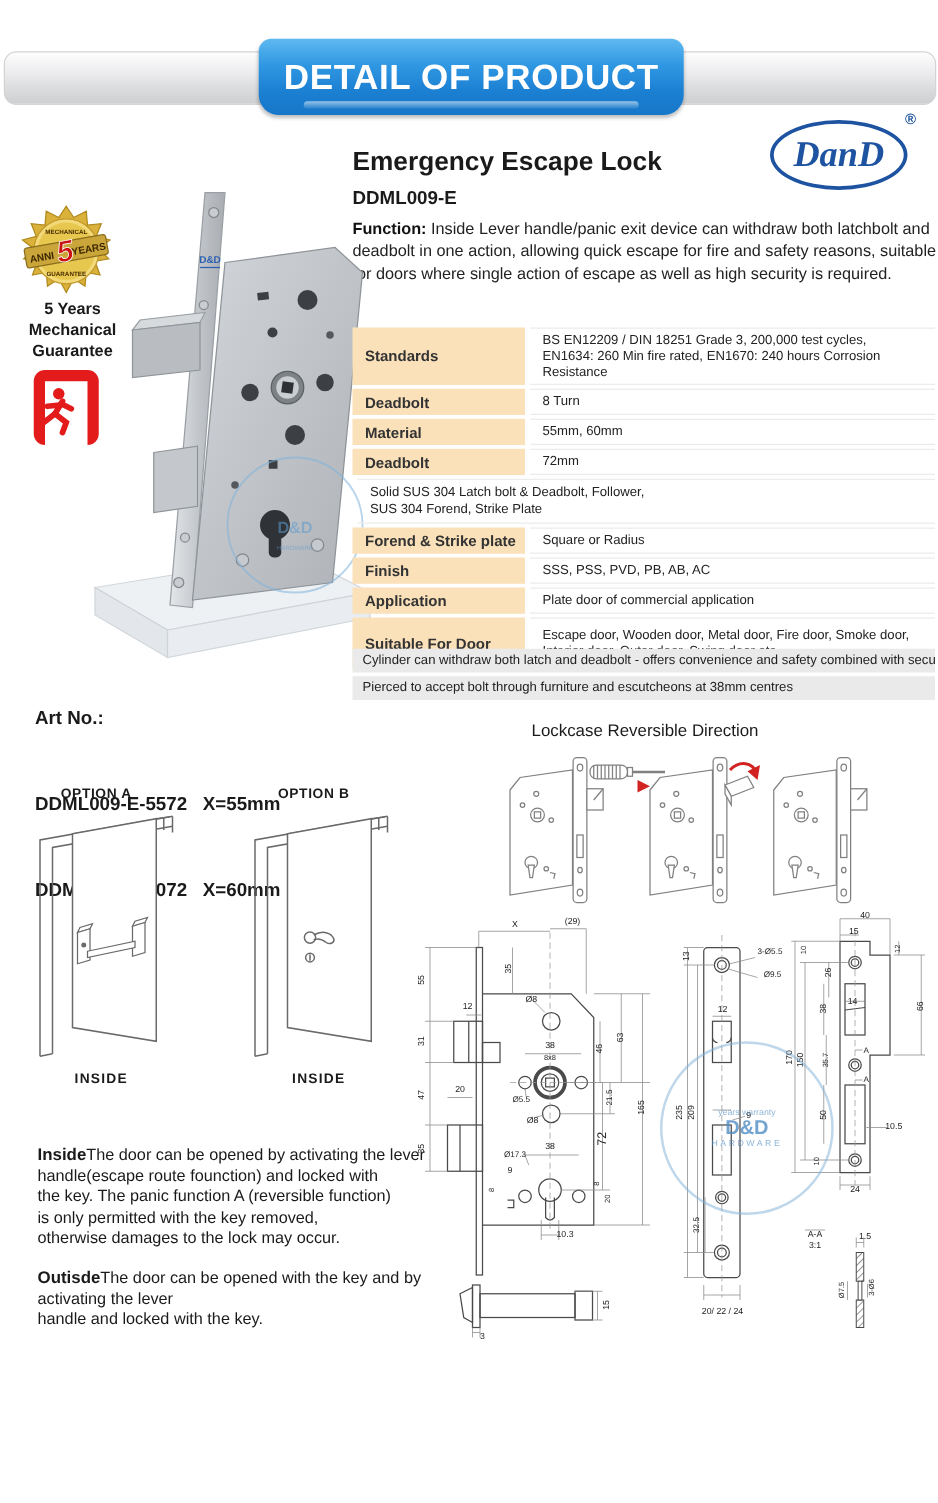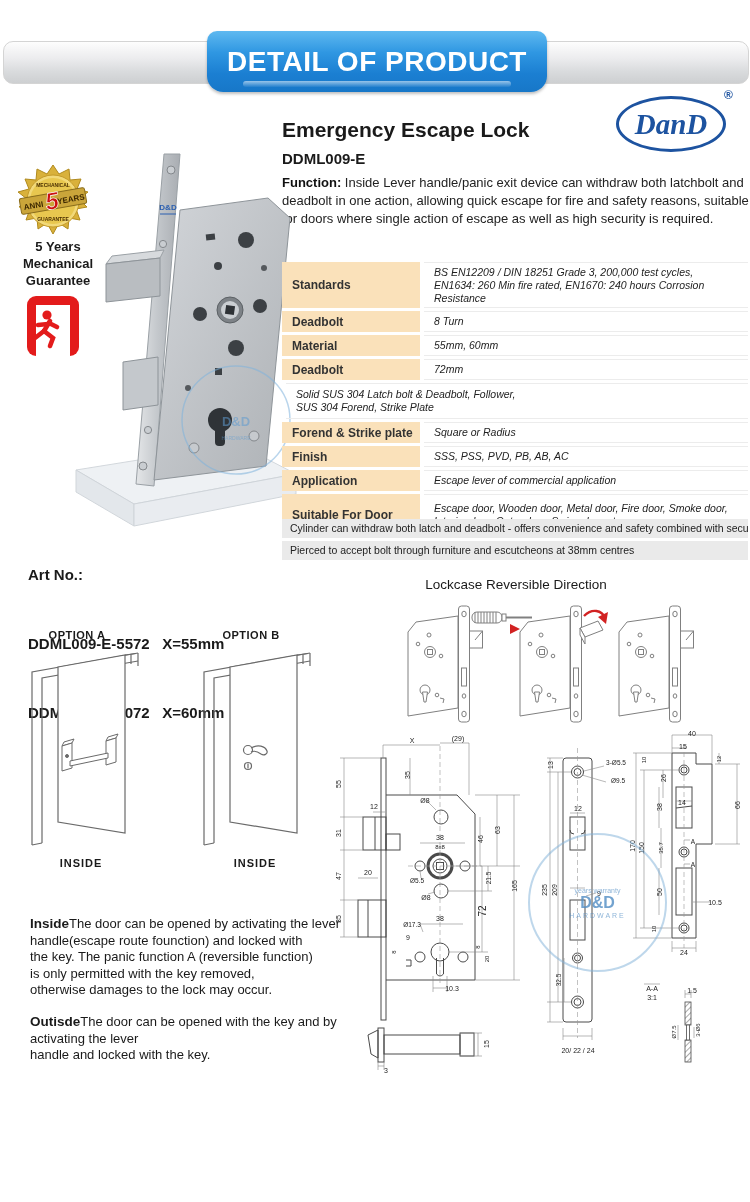--- a/index.html
+++ b/index.html
@@ -31,21 +31,21 @@
   .func{left:282px;top:174px;width:468px;font-size:13px;line-height:18px;color:#222;}
   .func b{color:#111;}
   
   .badge-cap{left:2px;top:238px;width:112px;text-align:center;font-size:13px;font-weight:bold;line-height:17px;}
   
   .spec{left:282px;top:262px;width:466px;}
   .srow{display:flex;margin-bottom:3px;}
   .scell-l{width:138px;background:#fae1ba;display:flex;align-items:center;padding-left:10px;box-sizing:border-box;
        font-size:12px;font-weight:bold;color:#333;}
   .scell-v{flex:1;margin-left:4px;display:flex;align-items:center;padding-left:10px;box-sizing:border-box;
-       font-size:10.5px;color:#222;white-space:pre-line;line-height:13px;border-top:1px solid #ececec;border-bottom:1px solid #ececec;font-style:italic;}
+       font-size:10.5px;color:#222;white-space:pre-line;line-height:13px;border-top:1px solid #ececec;border-bottom:1px solid #ececec;}
   .h46{height:46px}.h21{height:21px}.h36{height:36px}.h41{height:41px}
   .note{left:282px;width:466px;height:19px;background:#eaeaea;font-size:10.5px;line-height:19px;padding-left:8px;
        box-sizing:border-box;color:#222;white-space:nowrap;overflow:hidden;}
   
   .art{left:28px;top:517px;font-size:15px;font-weight:bold;line-height:23px;white-space:pre;}
   
   .rev-title{left:366px;top:577px;width:300px;text-align:center;font-size:13.5px;font-weight:normal;}
   .opt-label{top:629px;width:90px;text-align:center;font-size:11px;font-weight:bold;letter-spacing:.5px;}
   .inside-label{top:857px;width:90px;text-align:center;font-size:11px;font-weight:bold;letter-spacing:1px;}
   .blk{width:320px;font-size:13px;line-height:16.5px;white-space:pre-line;}
@@ -193,21 +193,21 @@
     <div class="srow">
         <div class="scell-l h21">Forend &amp; Strike plate</div>
         <div class="scell-v h21">Square or Radius</div>
       </div>
     <div class="srow">
         <div class="scell-l h21">Finish</div>
         <div class="scell-v h21">SSS, PSS, PVD, PB, AB, AC</div>
       </div>
     <div class="srow">
         <div class="scell-l h21">Application</div>
-        <div class="scell-v h21">Escape lever of commercial application</div>
+        <div class="scell-v h21">Plate door of commercial application</div>
       </div>
     <div class="srow">
         <div class="scell-l h41">Suitable For Door</div>
         <div class="scell-v h41">Escape door, Wooden door, Metal door, Fire door, Smoke door,
 Interior door, Outer door, Swing door etc.</div>
       </div>
   </div>
   <div class="abs note" style="top:519px">Cylinder can withdraw both latch and deadbolt - offers convenience and safety combined with security.</div>
   <div class="abs note" style="top:541px">Pierced to accept bolt through furniture and escutcheons at 38mm centres</div>
 

